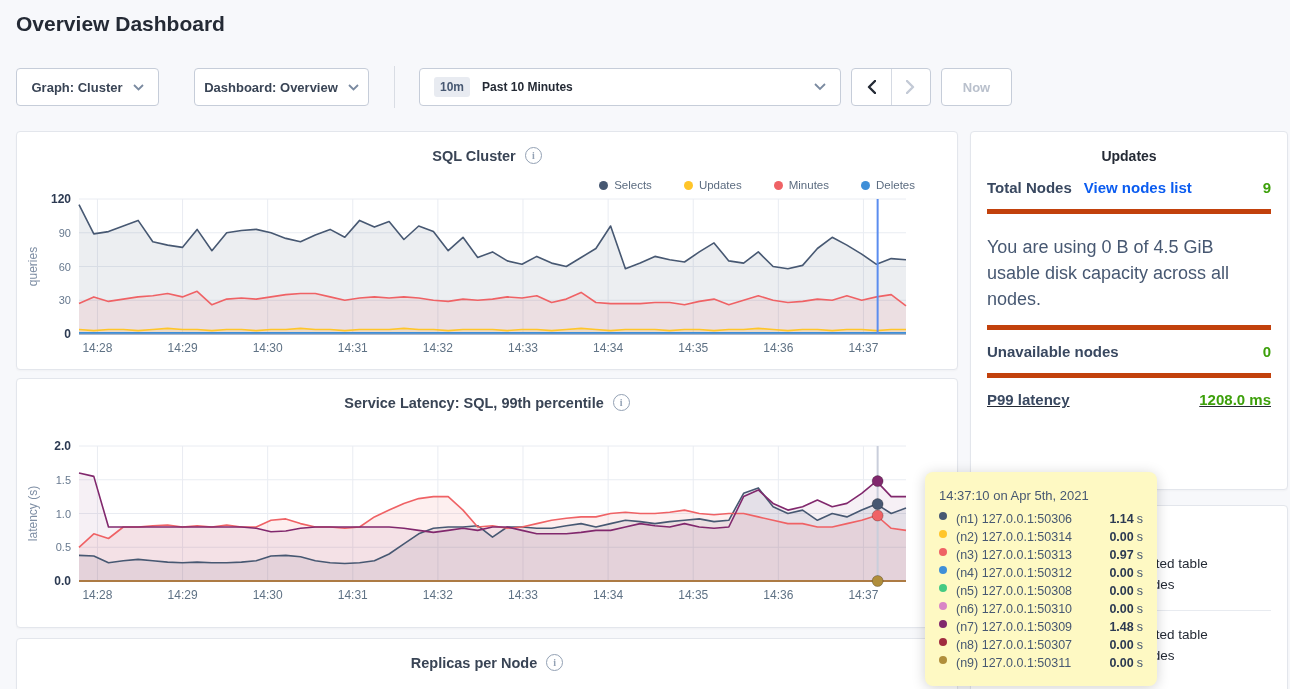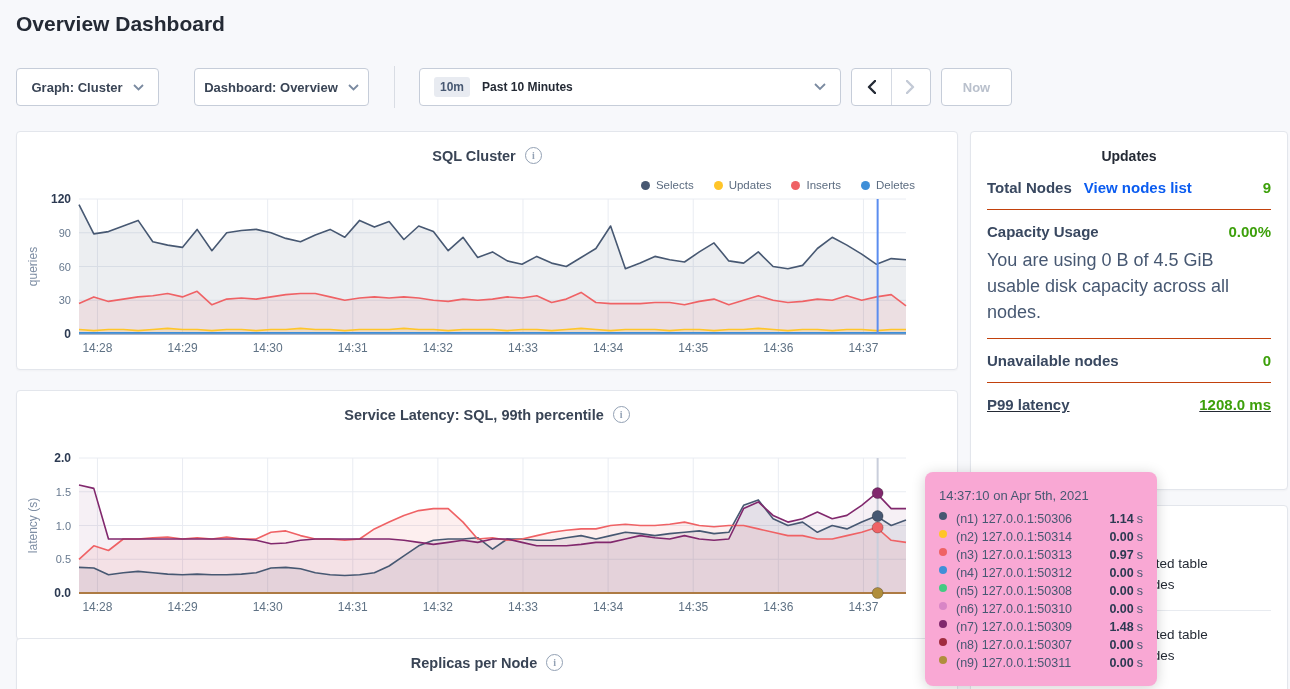--- a/index.html
+++ b/index.html
@@ -13,36 +13,36 @@
   .vdiv{position:absolute;width:1px;background:#d9dde4;}
   .badge10m{background:#e8ebf1;border-radius:3px;padding:3px 6px;font-size:12px;font-weight:700;color:#475872;margin-right:12px;}
   .tslabel{font-size:12px;font-weight:700;color:#242a35;}
   .panel{position:absolute;background:#fff;border:1px solid #e3e6ec;border-radius:4px;
          box-sizing:border-box;box-shadow:0 1px 2px rgba(0,0,0,0.03);}
   .ptitle{display:flex;justify-content:center;align-items:center;margin-top:15px;
           font-weight:700;font-size:14.5px;color:#394455;}
   .info{display:inline-flex;align-items:center;justify-content:center;width:15px;height:15px;
         border:1px solid #93a1b4;border-radius:50%;color:#93a1b4;font-size:10px;font-weight:700;
         font-family:"Liberation Serif",serif;margin-left:9px;cursor:pointer;}
-  .legend{position:absolute;top:47px;right:42px;display:flex;gap:20px;align-items:center;}
+  .legend{position:absolute;top:47px;right:42px;display:flex;gap:32px;align-items:center;}
   .litem{display:flex;align-items:center;font-size:11.5px;color:#5c6c80;}
   .ldot{width:9px;height:9px;border-radius:50%;margin-right:6px;}
   .cmount{position:absolute;left:6px;top:58px;}
   .spanel{padding:0 16px;}
   .sheading{text-align:center;font-weight:700;font-size:14px;color:#242a35;margin:16px 0 2px;}
-  .sgroup{border-bottom:1px solid #c2410c;padding:13px 0;}
+  .sgroup{border-bottom:5px solid #c2410c;padding:13px 0;}
   .sgroup:last-child{border-bottom:none;text-decoration:underline;}
   .srow{display:flex;align-items:baseline;}
   .slabel{font-size:15px;font-weight:700;color:#394860;}
   .slink{font-size:15px;font-weight:700;color:#0b5cf0;margin-left:12px;cursor:pointer;text-decoration:none;}
   .sval{margin-left:auto;font-size:15px;font-weight:700;color:#3da00b;}
   .sdesc{font-size:18px;color:#475872;margin-top:7px;line-height:1.45;}
   .eitem{padding:14px 0;font-size:13.5px;color:#242a35;line-height:1.55;border-top:1px solid #e8ebf0;}
   .eitem:first-of-type{border-top:none;}
-  #tooltip{position:absolute;left:925px;top:472px;width:232px;background:#f9a8d4;border-radius:8px;
+  #tooltip{position:absolute;left:925px;top:472px;width:232px;background:#fef9c3;border-radius:8px;
            box-shadow:0 2px 14px rgba(0,0,0,0.18);padding:16px 14px 12px;box-sizing:border-box;z-index:20;}
   .tthead{font-size:13px;color:#475872;margin-bottom:9px;}
   .trow{display:flex;align-items:flex-start;height:18px;font-size:12.5px;color:#475872;}
   .tdot{width:8px;height:8px;border-radius:50%;margin-right:9px;flex:none;}
   .tlabel{flex:1;white-space:nowrap;}
   .tval{font-weight:700;color:#2c3a52;}
   .tunit{font-weight:400;color:#475872;margin-left:3px;}
   .disabled{cursor:default;}
   svg text{font-family:"Liberation Sans",sans-serif;}
 </style>
@@ -103,21 +103,21 @@
         <div class="litem">
           <span class="ldot" style="background: rgb(71, 88, 114);"></span>
           <span>Selects</span>
         </div>
         <div class="litem">
           <span class="ldot" style="background: rgb(255, 197, 41);"></span>
           <span>Updates</span>
         </div>
         <div class="litem">
           <span class="ldot" style="background: rgb(239, 98, 101);"></span>
-          <span>Inserts</span>
+          <span>Minutes</span>
         </div>
         <div class="litem">
           <span class="ldot" style="background: rgb(63, 143, 216);"></span>
           <span>Deletes</span>
         </div>
       </div>
     <div class="cmount" id="chart-sql"><svg viewBox="0 0 930 168" width="930" height="168">
           <text x="48" y="148" text-anchor="end" font-size="12" fill="#2c3a52" font-weight="700">0</text>
           <line x1="56" y1="110.25" x2="883" y2="110.25" stroke="#e9ecf2" stroke-width="1"></line>
           <text x="48" y="114.25" text-anchor="end" font-size="11" fill="#66788e" font-weight="400">30</text>
@@ -153,21 +153,21 @@
           <path d="M56.0,139.5L70.8,140.6L85.5,139.5L100.3,139.5L115.1,140.6L129.8,139.5L144.6,138.4L159.4,139.5L174.1,139.5L188.9,140.6L203.7,139.5L218.4,139.5L233.2,140.6L248.0,139.5L262.8,139.5L277.5,138.4L292.3,139.5L307.1,139.5L321.8,140.6L336.6,139.5L351.4,139.5L366.1,139.5L380.9,138.4L395.7,139.5L410.4,139.5L425.2,140.6L440.0,139.5L454.7,139.5L469.5,139.5L484.3,140.6L499.0,139.5L513.8,139.5L528.6,140.6L543.3,139.5L558.1,138.4L572.9,139.5L587.6,140.6L602.4,139.5L617.2,139.5L631.9,139.5L646.7,140.6L661.5,139.5L676.3,139.5L691.0,140.6L705.8,139.5L720.6,139.5L735.3,138.4L750.1,139.5L764.9,140.6L779.6,139.5L794.4,139.5L809.2,140.6L823.9,139.5L838.7,139.5L853.5,140.6L868.2,139.5L883.0,139.5L883.0,144L56,144Z" fill="rgba(255,197,41,0.15)" stroke="none"></path>
           <line x1="56" y1="144" x2="883" y2="144" stroke="#97a2b4" stroke-width="1.4"></line>
           <polyline points="56.0,14.6 70.8,43.9 85.5,41.6 100.3,36.0 115.1,30.4 129.8,51.8 144.6,55.1 159.4,57.4 174.1,39.4 188.9,60.7 203.7,42.8 218.4,40.5 233.2,39.4 248.0,42.8 262.8,48.4 277.5,51.8 292.3,45.0 307.1,39.4 321.8,47.3 336.6,30.4 351.4,37.1 366.1,31.5 380.9,49.5 395.7,36.0 410.4,41.6 425.2,60.7 440.0,47.3 454.7,67.5 469.5,61.9 484.3,70.9 499.0,74.3 513.8,66.4 528.6,73.1 543.3,76.5 558.1,67.5 572.9,58.5 587.6,36.0 602.4,78.7 617.2,73.1 631.9,66.4 646.7,69.8 661.5,72.0 676.3,61.9 691.0,52.9 705.8,70.9 720.6,73.1 735.3,61.9 750.1,76.5 764.9,78.7 779.6,75.4 794.4,58.5 809.2,47.3 823.9,55.1 838.7,64.1 853.5,74.3 868.2,68.6 883.0,69.8" fill="none" stroke="#475872" stroke-width="1.6" stroke-linejoin="round"></polyline>
           <polyline points="56.0,113.6 70.8,106.9 85.5,111.4 100.3,109.1 115.1,106.9 129.8,105.8 144.6,103.5 159.4,106.9 174.1,101.3 188.9,114.8 203.7,109.1 218.4,108.0 233.2,109.1 248.0,106.9 262.8,104.6 277.5,103.5 292.3,103.5 307.1,106.9 321.8,110.3 336.6,108.0 351.4,106.9 366.1,108.0 380.9,106.9 395.7,108.0 410.4,110.3 425.2,111.4 440.0,109.1 454.7,110.3 469.5,109.1 484.3,106.9 499.0,108.0 513.8,105.8 528.6,112.5 543.3,109.1 558.1,102.4 572.9,112.5 587.6,113.6 602.4,113.6 617.2,113.6 631.9,112.5 646.7,112.5 661.5,114.8 676.3,111.4 691.0,109.1 705.8,114.8 720.6,110.3 735.3,105.8 750.1,110.3 764.9,112.5 779.6,111.4 794.4,109.1 809.2,110.3 823.9,105.8 838.7,110.3 853.5,106.9 868.2,104.6 883.0,115.9" fill="none" stroke="#ef6265" stroke-width="1.6" stroke-linejoin="round"></polyline>
           <polyline points="56.0,139.5 70.8,140.6 85.5,139.5 100.3,139.5 115.1,140.6 129.8,139.5 144.6,138.4 159.4,139.5 174.1,139.5 188.9,140.6 203.7,139.5 218.4,139.5 233.2,140.6 248.0,139.5 262.8,139.5 277.5,138.4 292.3,139.5 307.1,139.5 321.8,140.6 336.6,139.5 351.4,139.5 366.1,139.5 380.9,138.4 395.7,139.5 410.4,139.5 425.2,140.6 440.0,139.5 454.7,139.5 469.5,139.5 484.3,140.6 499.0,139.5 513.8,139.5 528.6,140.6 543.3,139.5 558.1,138.4 572.9,139.5 587.6,140.6 602.4,139.5 617.2,139.5 631.9,139.5 646.7,140.6 661.5,139.5 676.3,139.5 691.0,140.6 705.8,139.5 720.6,139.5 735.3,138.4 750.1,139.5 764.9,140.6 779.6,139.5 794.4,139.5 809.2,140.6 823.9,139.5 838.7,139.5 853.5,140.6 868.2,139.5 883.0,139.5" fill="none" stroke="#ffc529" stroke-width="1.6" stroke-linejoin="round"></polyline>
           <polyline points="56.0,142.9 70.8,142.9 85.5,142.9 100.3,142.9 115.1,142.9 129.8,142.9 144.6,142.9 159.4,142.9 174.1,142.9 188.9,142.9 203.7,142.9 218.4,142.9 233.2,142.9 248.0,142.9 262.8,142.9 277.5,142.9 292.3,142.9 307.1,142.9 321.8,142.9 336.6,142.9 351.4,142.9 366.1,142.9 380.9,142.9 395.7,142.9 410.4,142.9 425.2,142.9 440.0,142.9 454.7,142.9 469.5,142.9 484.3,142.9 499.0,142.9 513.8,142.9 528.6,142.9 543.3,142.9 558.1,142.9 572.9,142.9 587.6,142.9 602.4,142.9 617.2,142.9 631.9,142.9 646.7,142.9 661.5,142.9 676.3,142.9 691.0,142.9 705.8,142.9 720.6,142.9 735.3,142.9 750.1,142.9 764.9,142.9 779.6,142.9 794.4,142.9 809.2,142.9 823.9,142.9 838.7,142.9 853.5,142.9 868.2,142.9 883.0,142.9" fill="none" stroke="#3f8fd8" stroke-width="1.6" stroke-linejoin="round"></polyline>
           <line x1="854.6295025728988" y1="9" x2="854.6295025728988" y2="144" stroke="#5b8def" stroke-width="2"></line>
         </svg></div>
   </div>
 
-  <div class="panel" style="left:16px;top:390px;width:942px;height:250px;">
+  <div class="panel" style="left:16px;top:378px;width:942px;height:250px;">
     <div class="ptitle">
       <span>Service Latency: SQL, 99th percentile</span>
       <span class="info">i</span>
     </div>
     <div class="cmount" id="chart-lat"><svg viewBox="0 0 930 168" width="930" height="168">
           <text x="48" y="148" text-anchor="end" font-size="12" fill="#2c3a52" font-weight="700">0.0</text>
           <line x1="56" y1="110.25" x2="883" y2="110.25" stroke="#e9ecf2" stroke-width="1"></line>
           <text x="48" y="114.25" text-anchor="end" font-size="11" fill="#66788e" font-weight="400">0.5</text>
           <line x1="56" y1="76.5" x2="883" y2="76.5" stroke="#e9ecf2" stroke-width="1"></line>
           <text x="48" y="80.5" text-anchor="end" font-size="11" fill="#66788e" font-weight="400">1.0</text>
@@ -228,24 +228,20 @@
     <div class="sheading">Updates</div>
     <div id="summary-rows">
         <div class="sgroup">
           <div class="srow">
             <span class="slabel">Total Nodes</span>
             <a class="slink">View nodes list</a>
             <span class="sval">9</span>
           </div>
         </div>
         <div class="sgroup">
-          <div class="srow">
-            <span class="slabel">Capacity Usage</span>
-            <span class="sval">0.00%</span>
-          </div>
           <div class="sdesc">You are using 0 B of 4.5 GiB usable disk capacity across all nodes.</div>
         </div>
         <div class="sgroup">
           <div class="srow">
             <span class="slabel">Unavailable nodes</span>
             <span class="sval">0</span>
           </div>
         </div>
         <div class="sgroup">
           <div class="srow">

